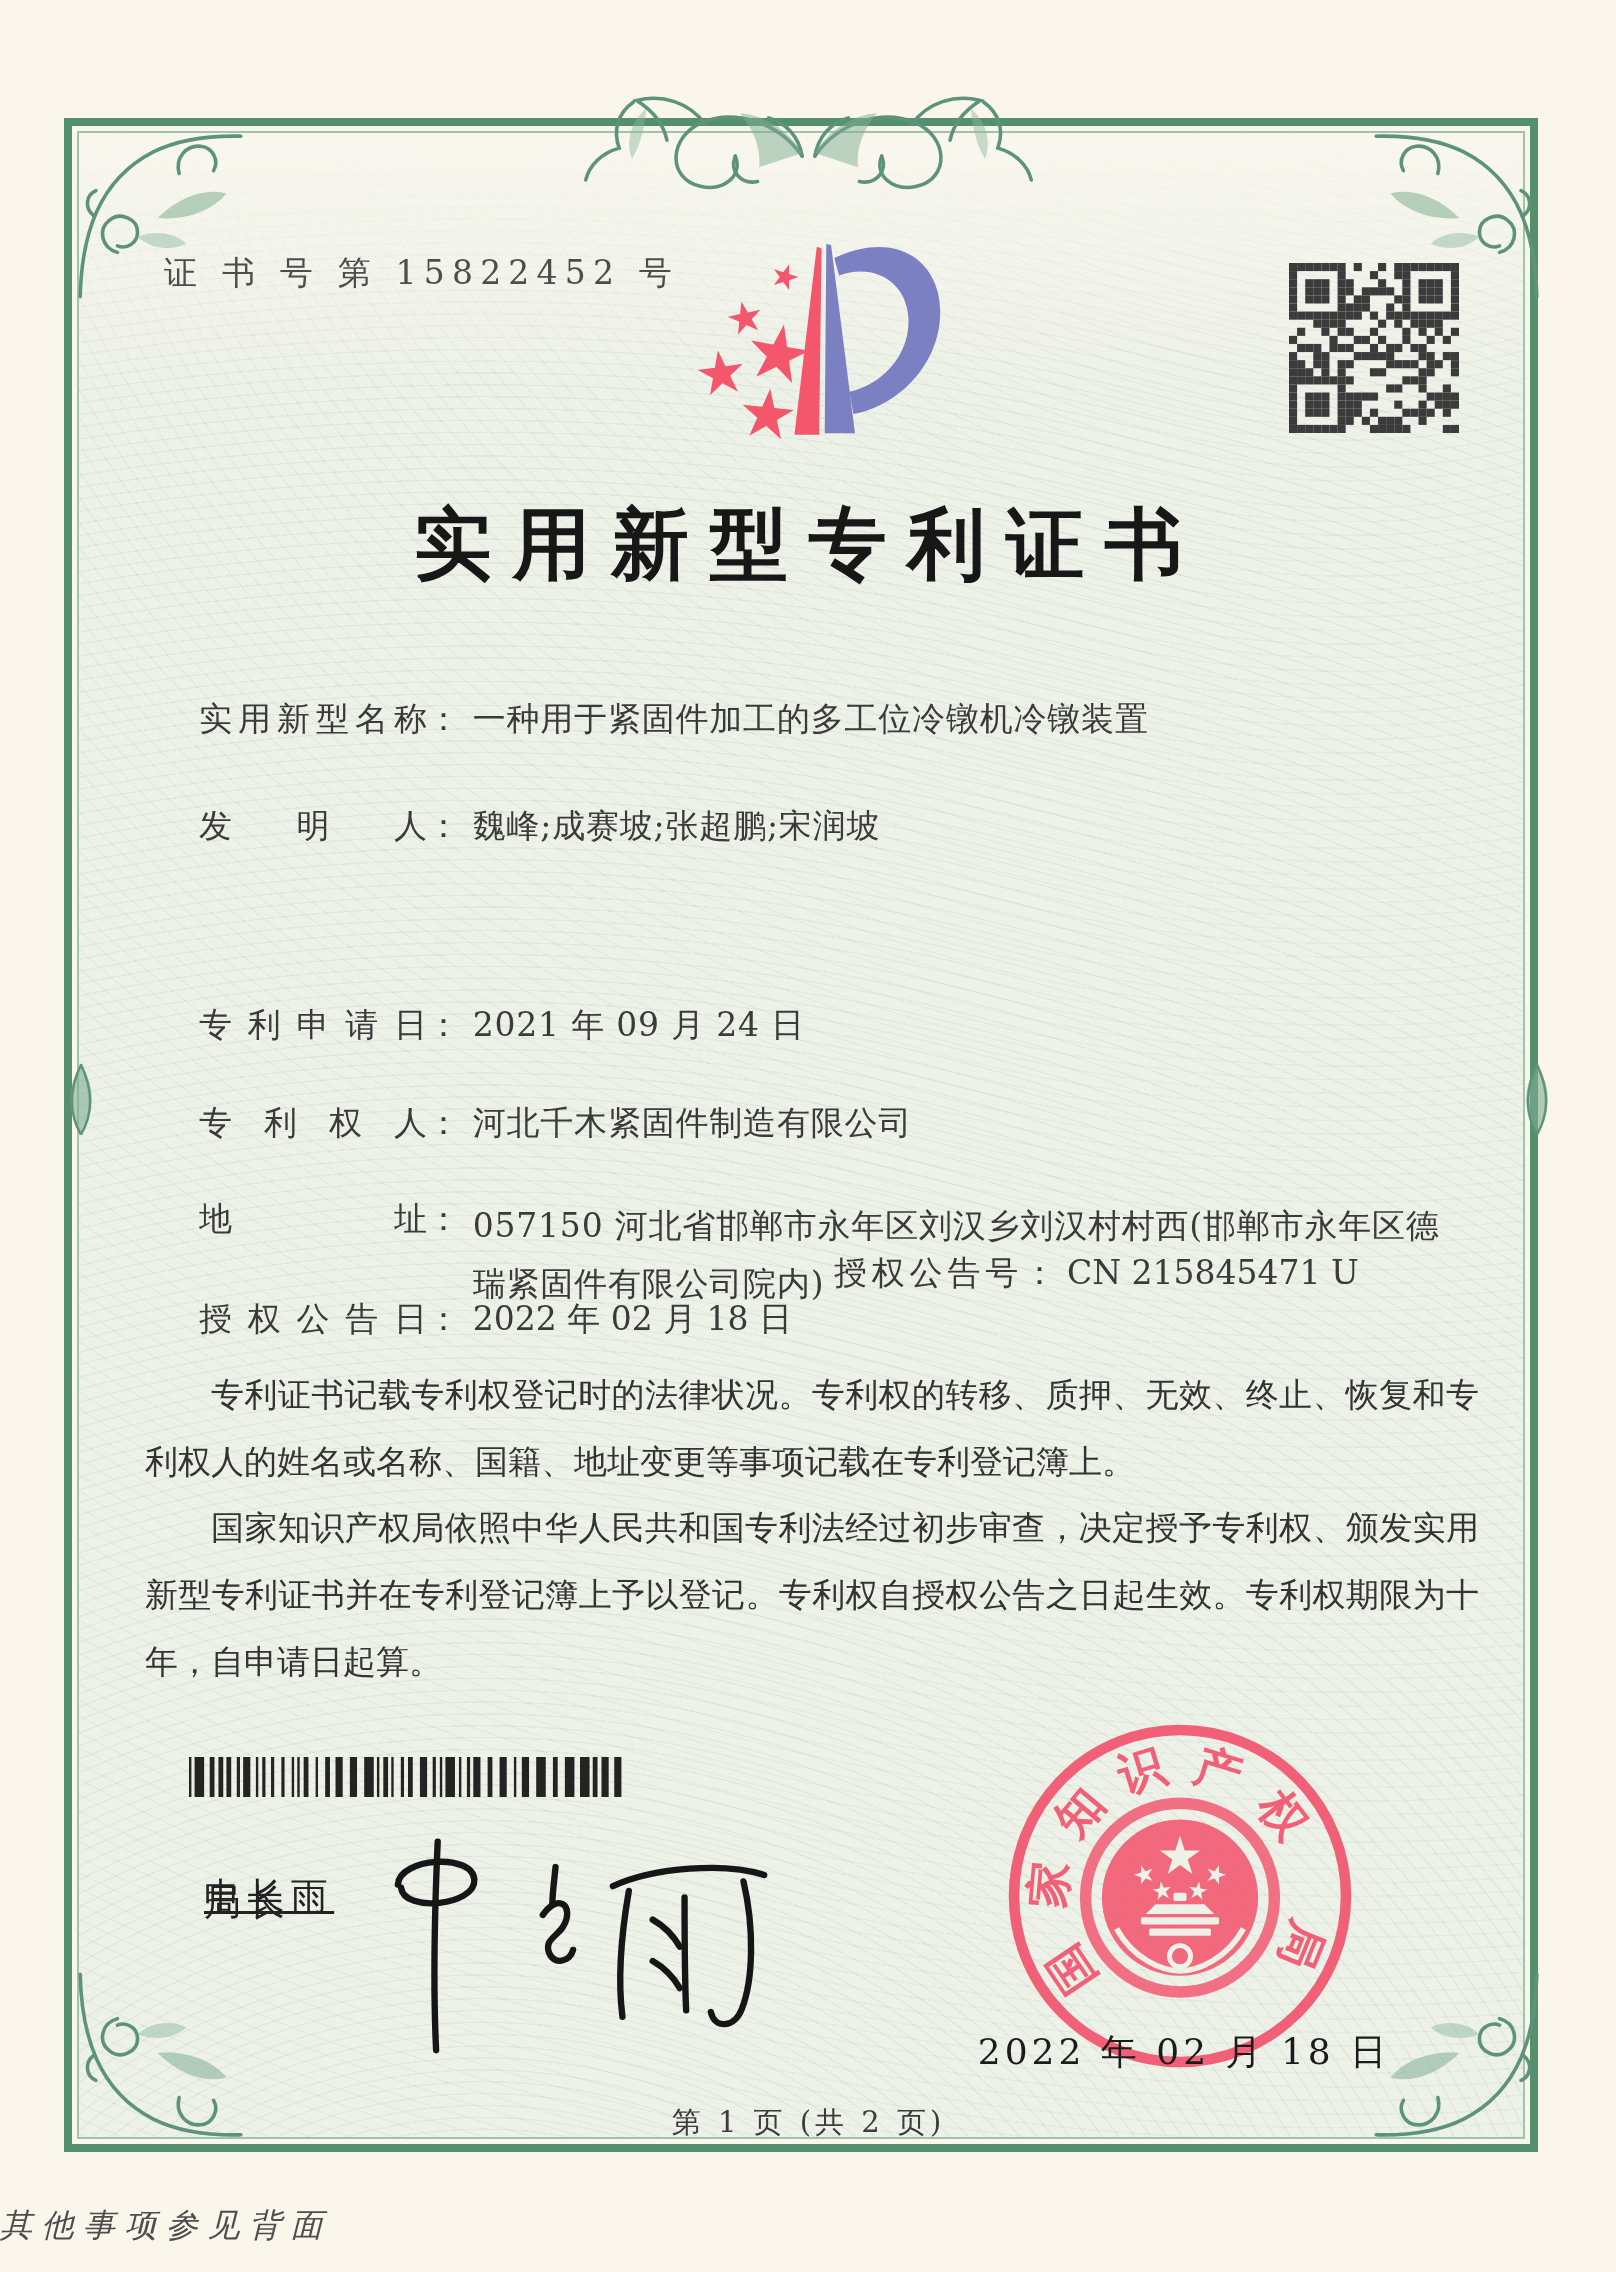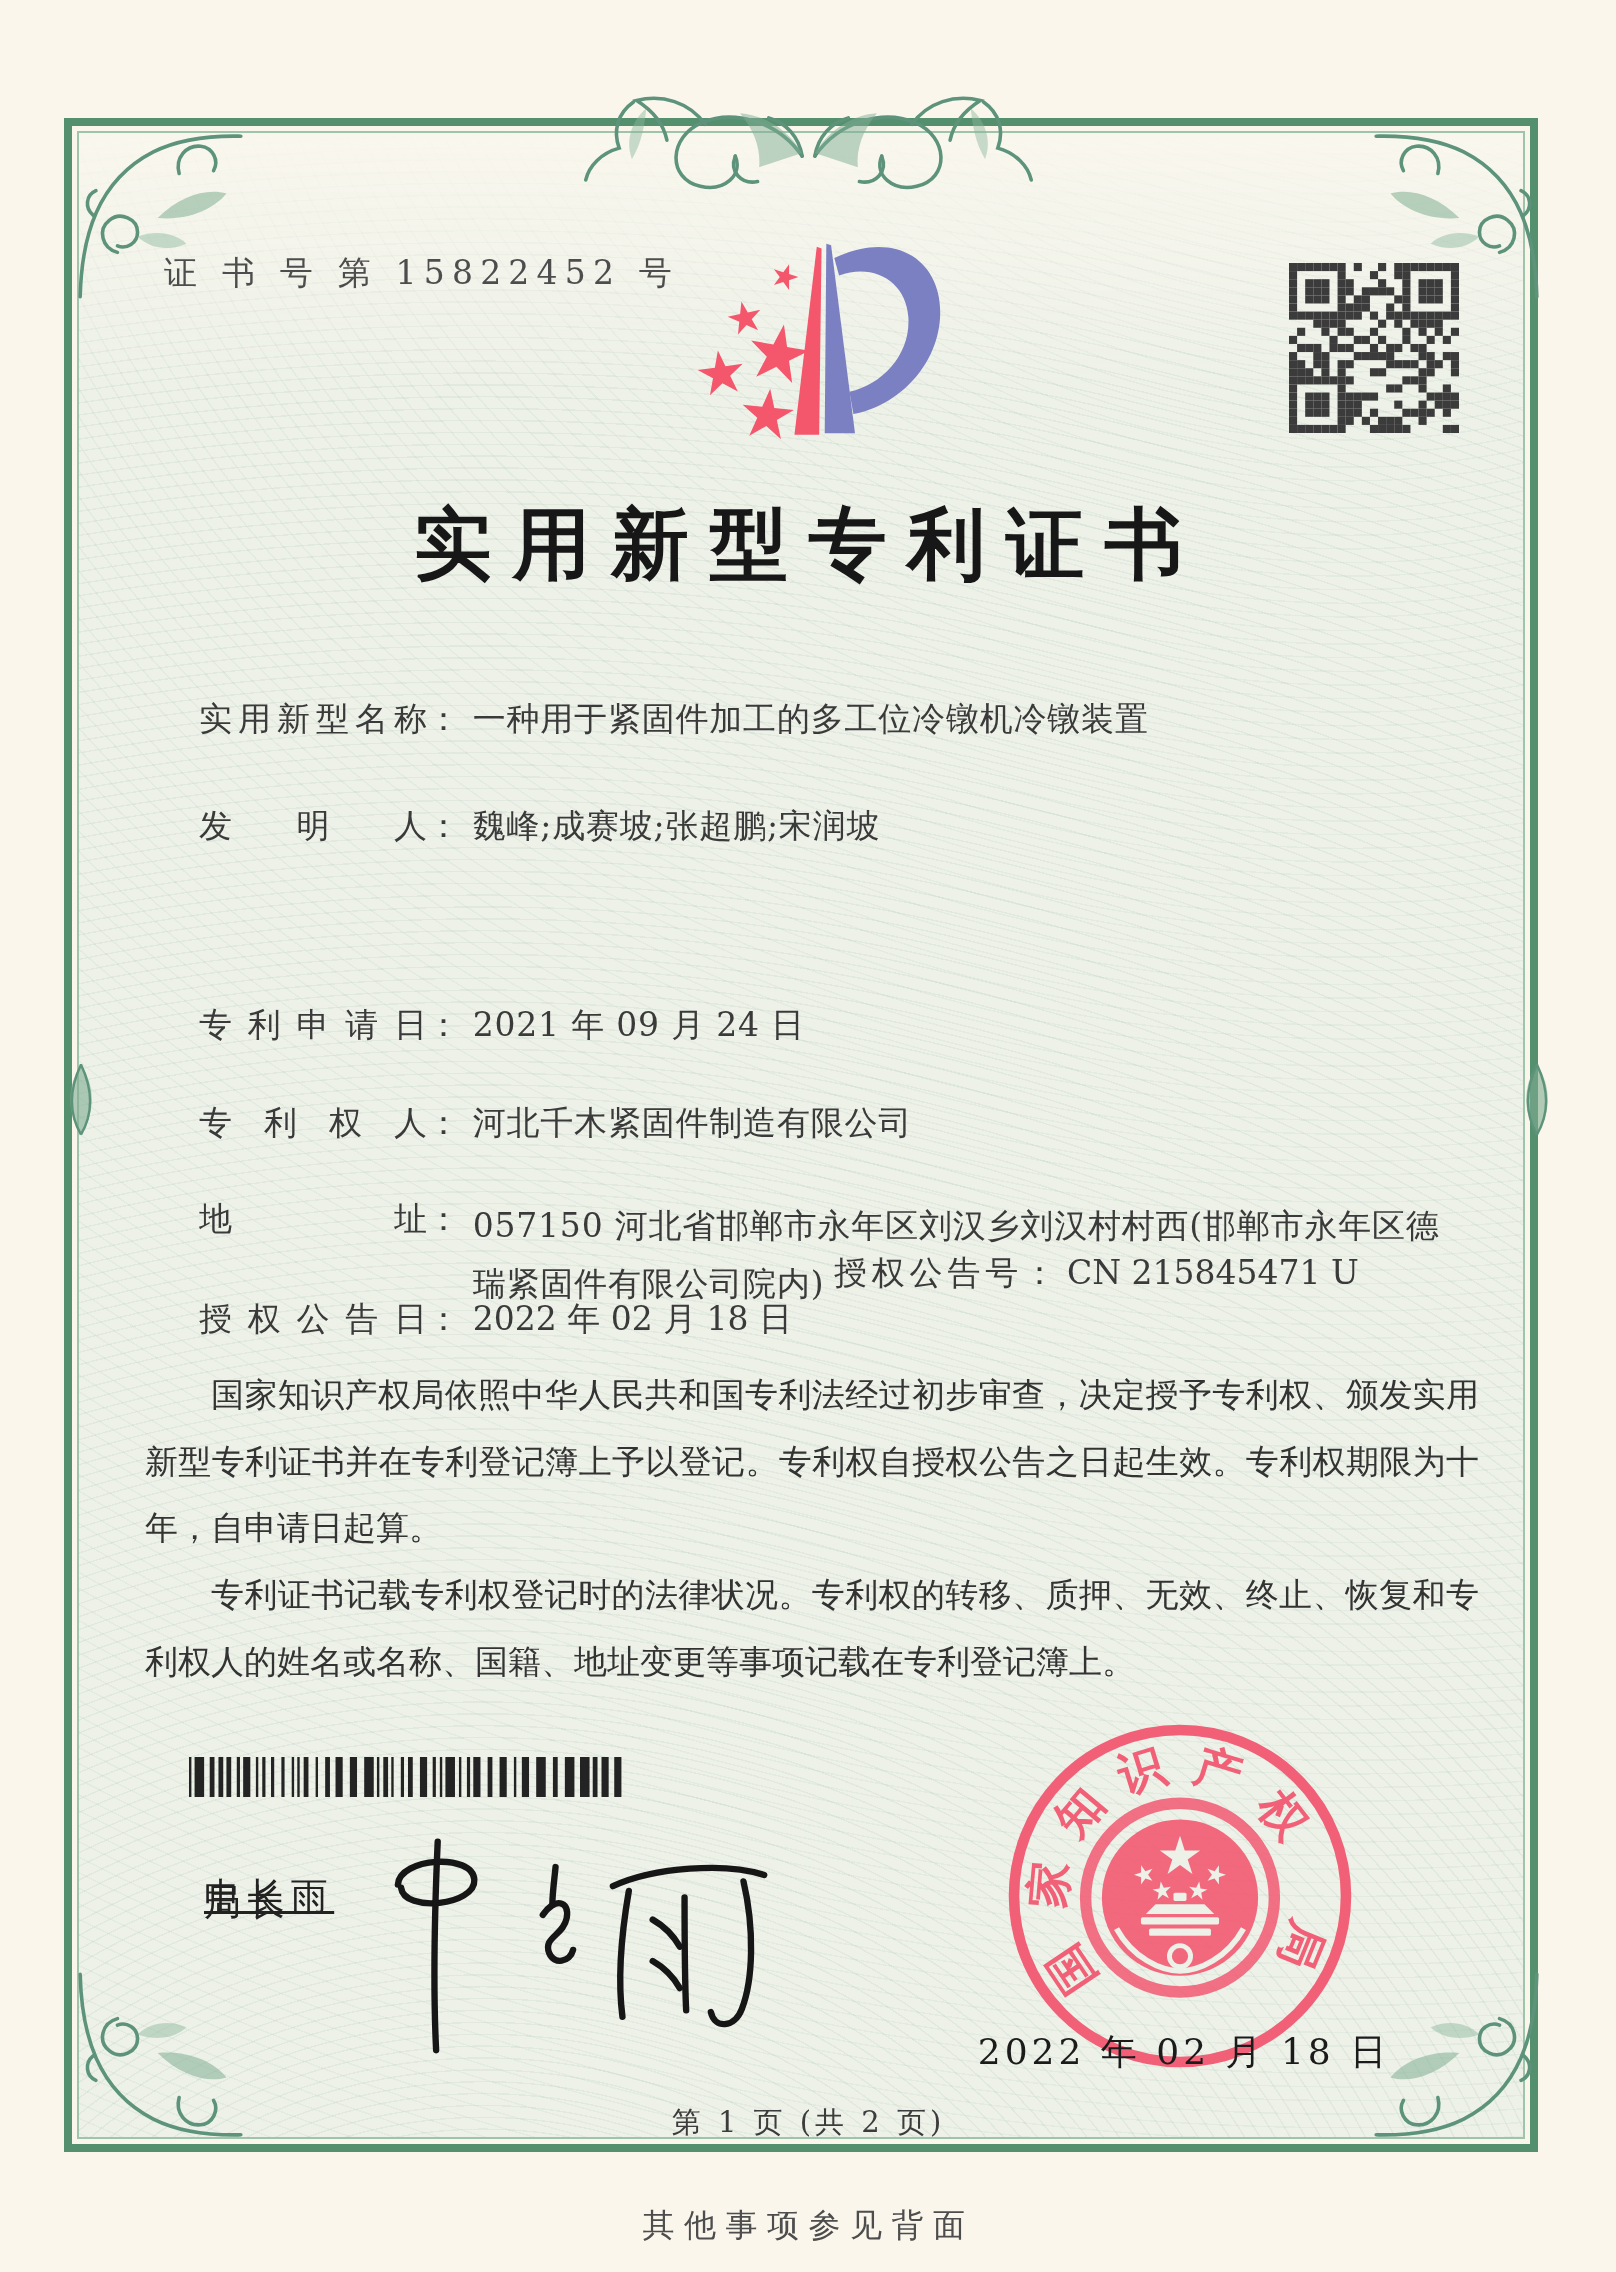--- a/index.html
+++ b/index.html
@@ -39,22 +39,22 @@
   .body-text p{margin:0;text-indent:2em;}
   .barcode{position:absolute;left:189px;top:1757px;width:434px;height:40px;}
   .sig-title{position:absolute;left:204px;top:1878px;font-size:37px;letter-spacing:6.4px;color:#222;}
   .sig-name{position:absolute;left:204px;top:1872px;font-size:37px;letter-spacing:6.4px;color:#222;text-decoration:underline;}
   .signature{position:absolute;left:374px;top:1816px;width:430px;height:255px;}
   .seal{position:absolute;left:1001px;top:1717px;width:358px;height:358px;opacity:.93;}
   .seal-date{position:absolute;left:977px;top:2028px;width:414px;text-align:center;
     font-size:36px;letter-spacing:4px;color:#1b1b1b;white-space:nowrap;}
   .page-line{position:absolute;left:0;top:2103px;width:100%;text-align:center;
     font-size:29px;letter-spacing:4px;color:#3c3c3c;}
-  .back-note{position:absolute;left:0;top:2204px;width:100%;text-align:center;
-    font-size:32px;letter-spacing:9.5px;color:#4d4d4d;}
+  .back-note{position:absolute;left:0;top:2204px;width:100%;
+    font-size:32px;letter-spacing:9.5px;color:#4d4d4d;font-style:italic;}
   .orn{position:absolute;pointer-events:none;}
 </style>
 </head>
 <body>
 
 <div class="page">
 
   <div class="frame">
     <div class="frame-inner">
       <div class="panel"></div>
@@ -399,22 +399,22 @@
     </div>
 
     <div class="grant-group" style="left:199px;top:1297px">
       <span class="lbl" style="display:inline-block;width:228px;text-align:justify;text-align-last:justify">授权公告日</span><span>：</span><span style="margin-left:12.7px">2022 年 02 月 18 日</span>
     </div>
     <div class="grant-group" style="left:834px;top:1251px">
       <span style="letter-spacing:4.8px">授权公告号</span><span>：</span><span style="margin-left:11px">CN 215845471 U</span>
     </div>
 
     <div class="body-text">
+      <p>专利证书记载专利权登记时的法律状况。专利权的转移、质押、无效、终止、恢复和专利权人的姓名或名称、国籍、地址变更等事项记载在专利登记簿上。</p>
       <p>国家知识产权局依照中华人民共和国专利法经过初步审查，决定授予专利权、颁发实用新型专利证书并在专利登记簿上予以登记。专利权自授权公告之日起生效。专利权期限为十年，自申请日起算。</p>
-      <p>专利证书记载专利权登记时的法律状况。专利权的转移、质押、无效、终止、恢复和专利权人的姓名或名称、国籍、地址变更等事项记载在专利登记簿上。</p>
     </div>
 
     <svg class="barcode" id="barcode" viewBox="0 0 545 50" preserveAspectRatio="none">
         <rect x="0" y="0" width="3" height="50" fill="#232323"></rect>
         <rect x="7" y="0" width="12" height="50" fill="#232323"></rect>
         <rect x="26" y="0" width="6" height="50" fill="#232323"></rect>
         <rect x="37" y="0" width="6" height="50" fill="#232323"></rect>
         <rect x="47" y="0" width="6" height="50" fill="#232323"></rect>
         <rect x="60" y="0" width="4" height="50" fill="#232323"></rect>
         <rect x="68" y="0" width="9" height="50" fill="#232323"></rect>

